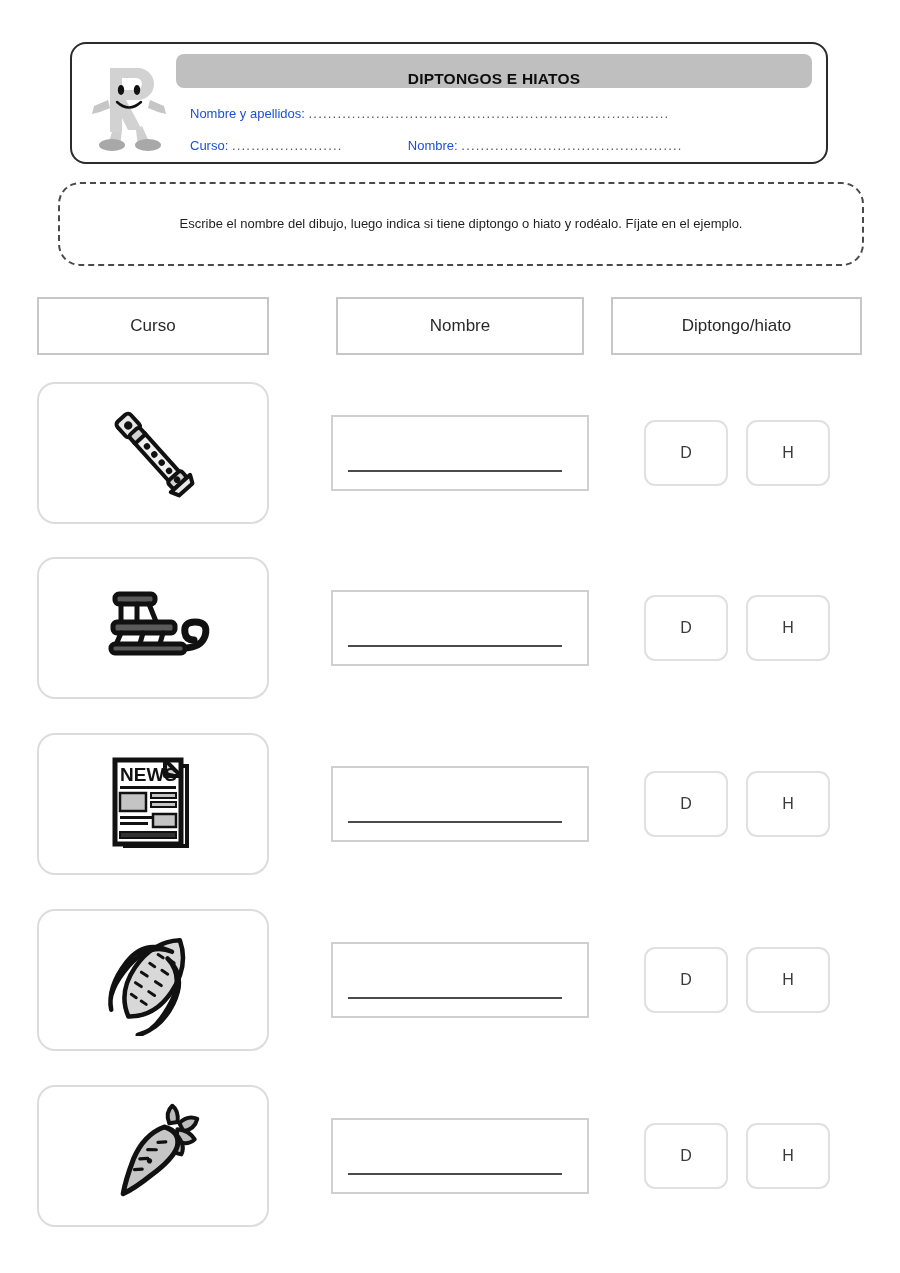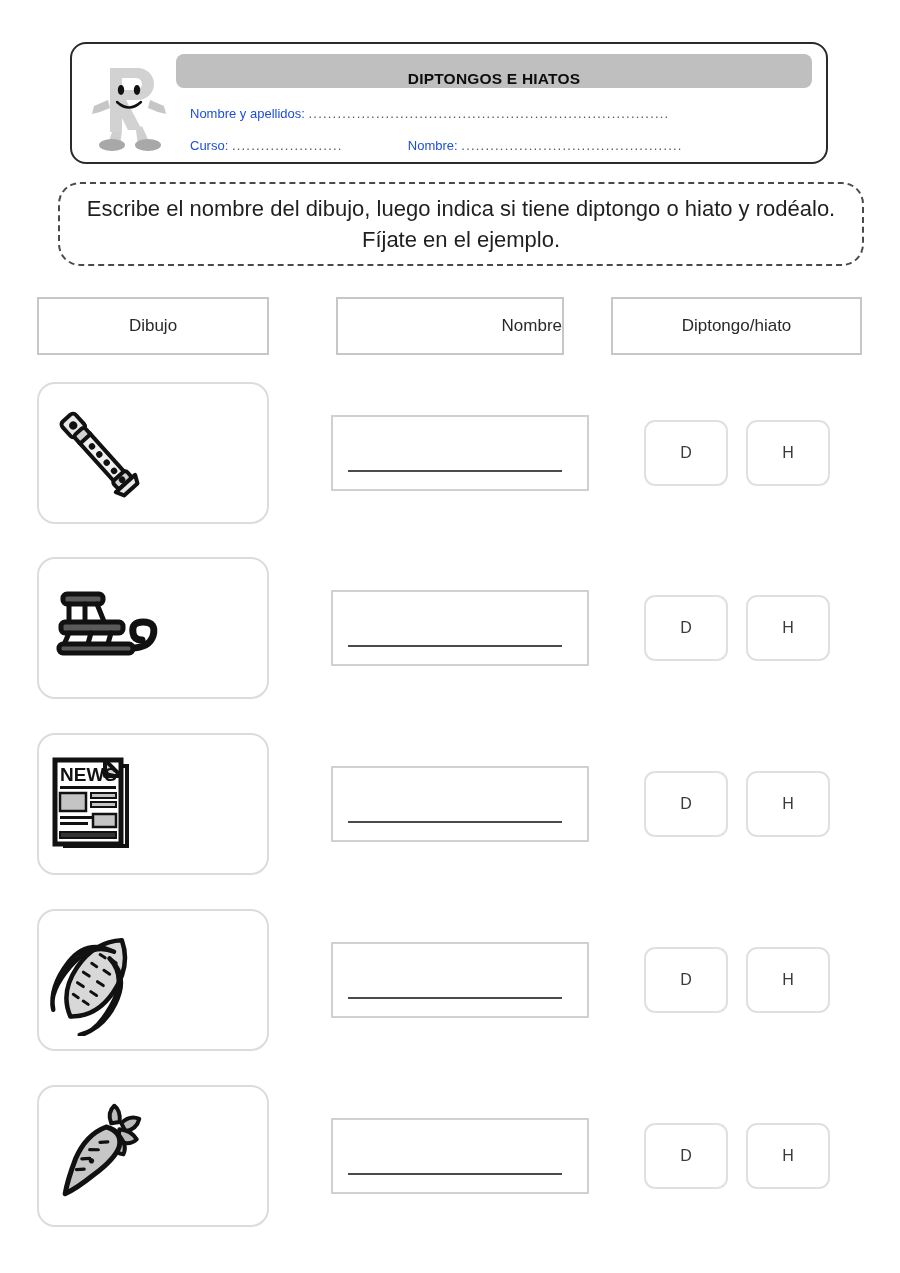--- a/index.html
+++ b/index.html
@@ -61,56 +61,56 @@
     position:absolute;
     left:58px; top:182px;
     width:806px; height:84px;
     border:2px dashed #4a4a4a;
     border-radius:22px;
     box-sizing:border-box;
     display:flex;align-items:center;justify-content:center;
     padding:4px 26px;
   }
   .instr-text{
-    font-size:22px;
+    font-size:13px;
     line-height:1.42;
     text-align:center;
     color:#1f1f1f;
   }
 
   
   .col-head{
     position:absolute;
     top:297px;
     height:58px;
     border:2px solid #c7c7c7;
     background:#fff;
     box-sizing:border-box;
     display:flex;align-items:center;justify-content:center;
     font-size:17px;
     color:#2a2a2a;
   }
   .col-head.c1{left:37px;  width:232px;}
-  .col-head.c2{left:336px; width:228px;justify-content:flex-end;}
+  .col-head.c2{left:336px; width:248px;}
   .col-head.c3{left:611px; width:251px;}
 
   
   .row{
     position:absolute;
     left:0; width:900px; height:150px;
   }
   .pic-box{
     position:absolute;
     left:37px; top:0;
     width:232px; height:142px;
     border:2px solid #dcdcdc;
     border-radius:18px;
     background:#fff;
     box-sizing:border-box;
-    display:flex;align-items:center;justify-content:flex-start;
+    display:flex;align-items:center;justify-content:center;
   }
   .pic-box svg{display:block;}
 
   .name-box{
     position:absolute;
     left:331px; top:33px;
     width:258px; height:76px;
     border:2px solid #d0d0d0;
     background:#fff;
     box-sizing:border-box;
@@ -181,21 +181,21 @@
       <span class="dots">..............................................</span>
     </span>
   </div>
 </div>
 
 <div class="instr-box">
   <div class="instr-text">Escribe el nombre del dibujo, luego indica si tiene diptongo o hiato y rodéalo. Fíjate en el ejemplo.</div>
 </div>
 
 <div class="col-head c1">
-  <span>Dibujo</span>
+  <span>Curso</span>
 </div>
 <div class="col-head c2">
   <span>Nombre</span>
 </div>
 <div class="col-head c3">
   <span>Diptongo/hiato</span>
 </div>
 
 <div class="row" style="top:382px">
   <div class="pic-box">

